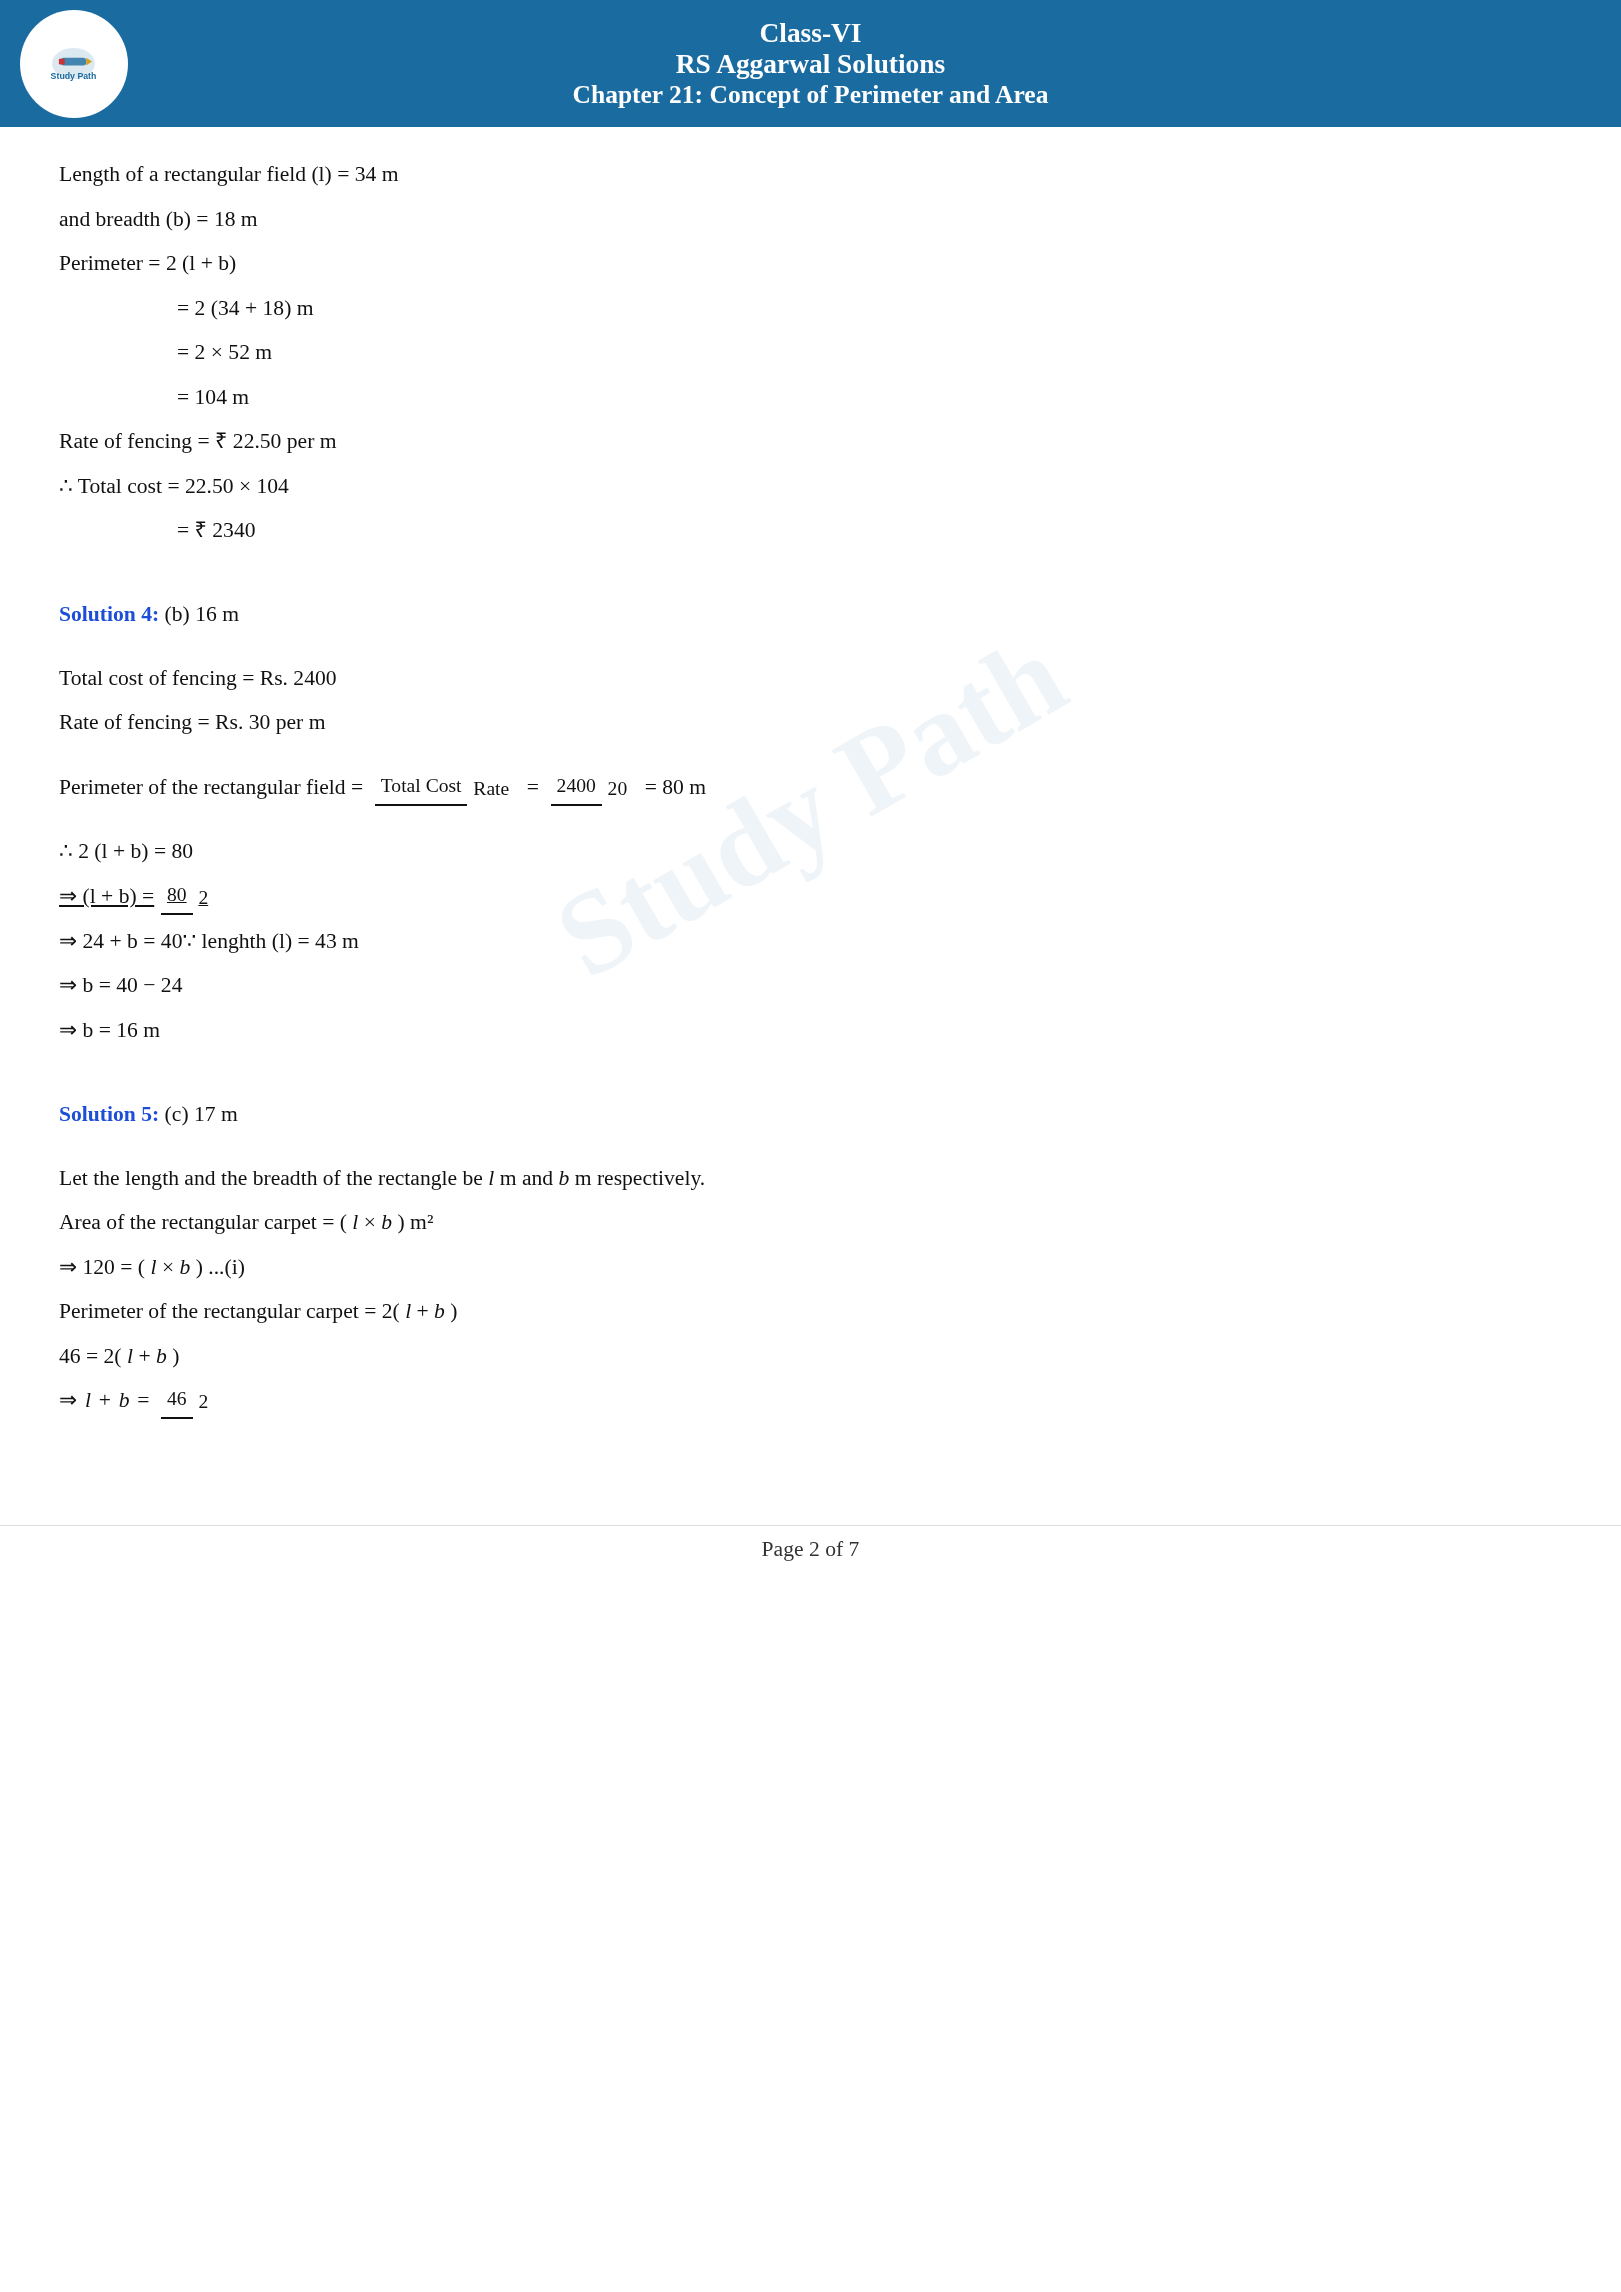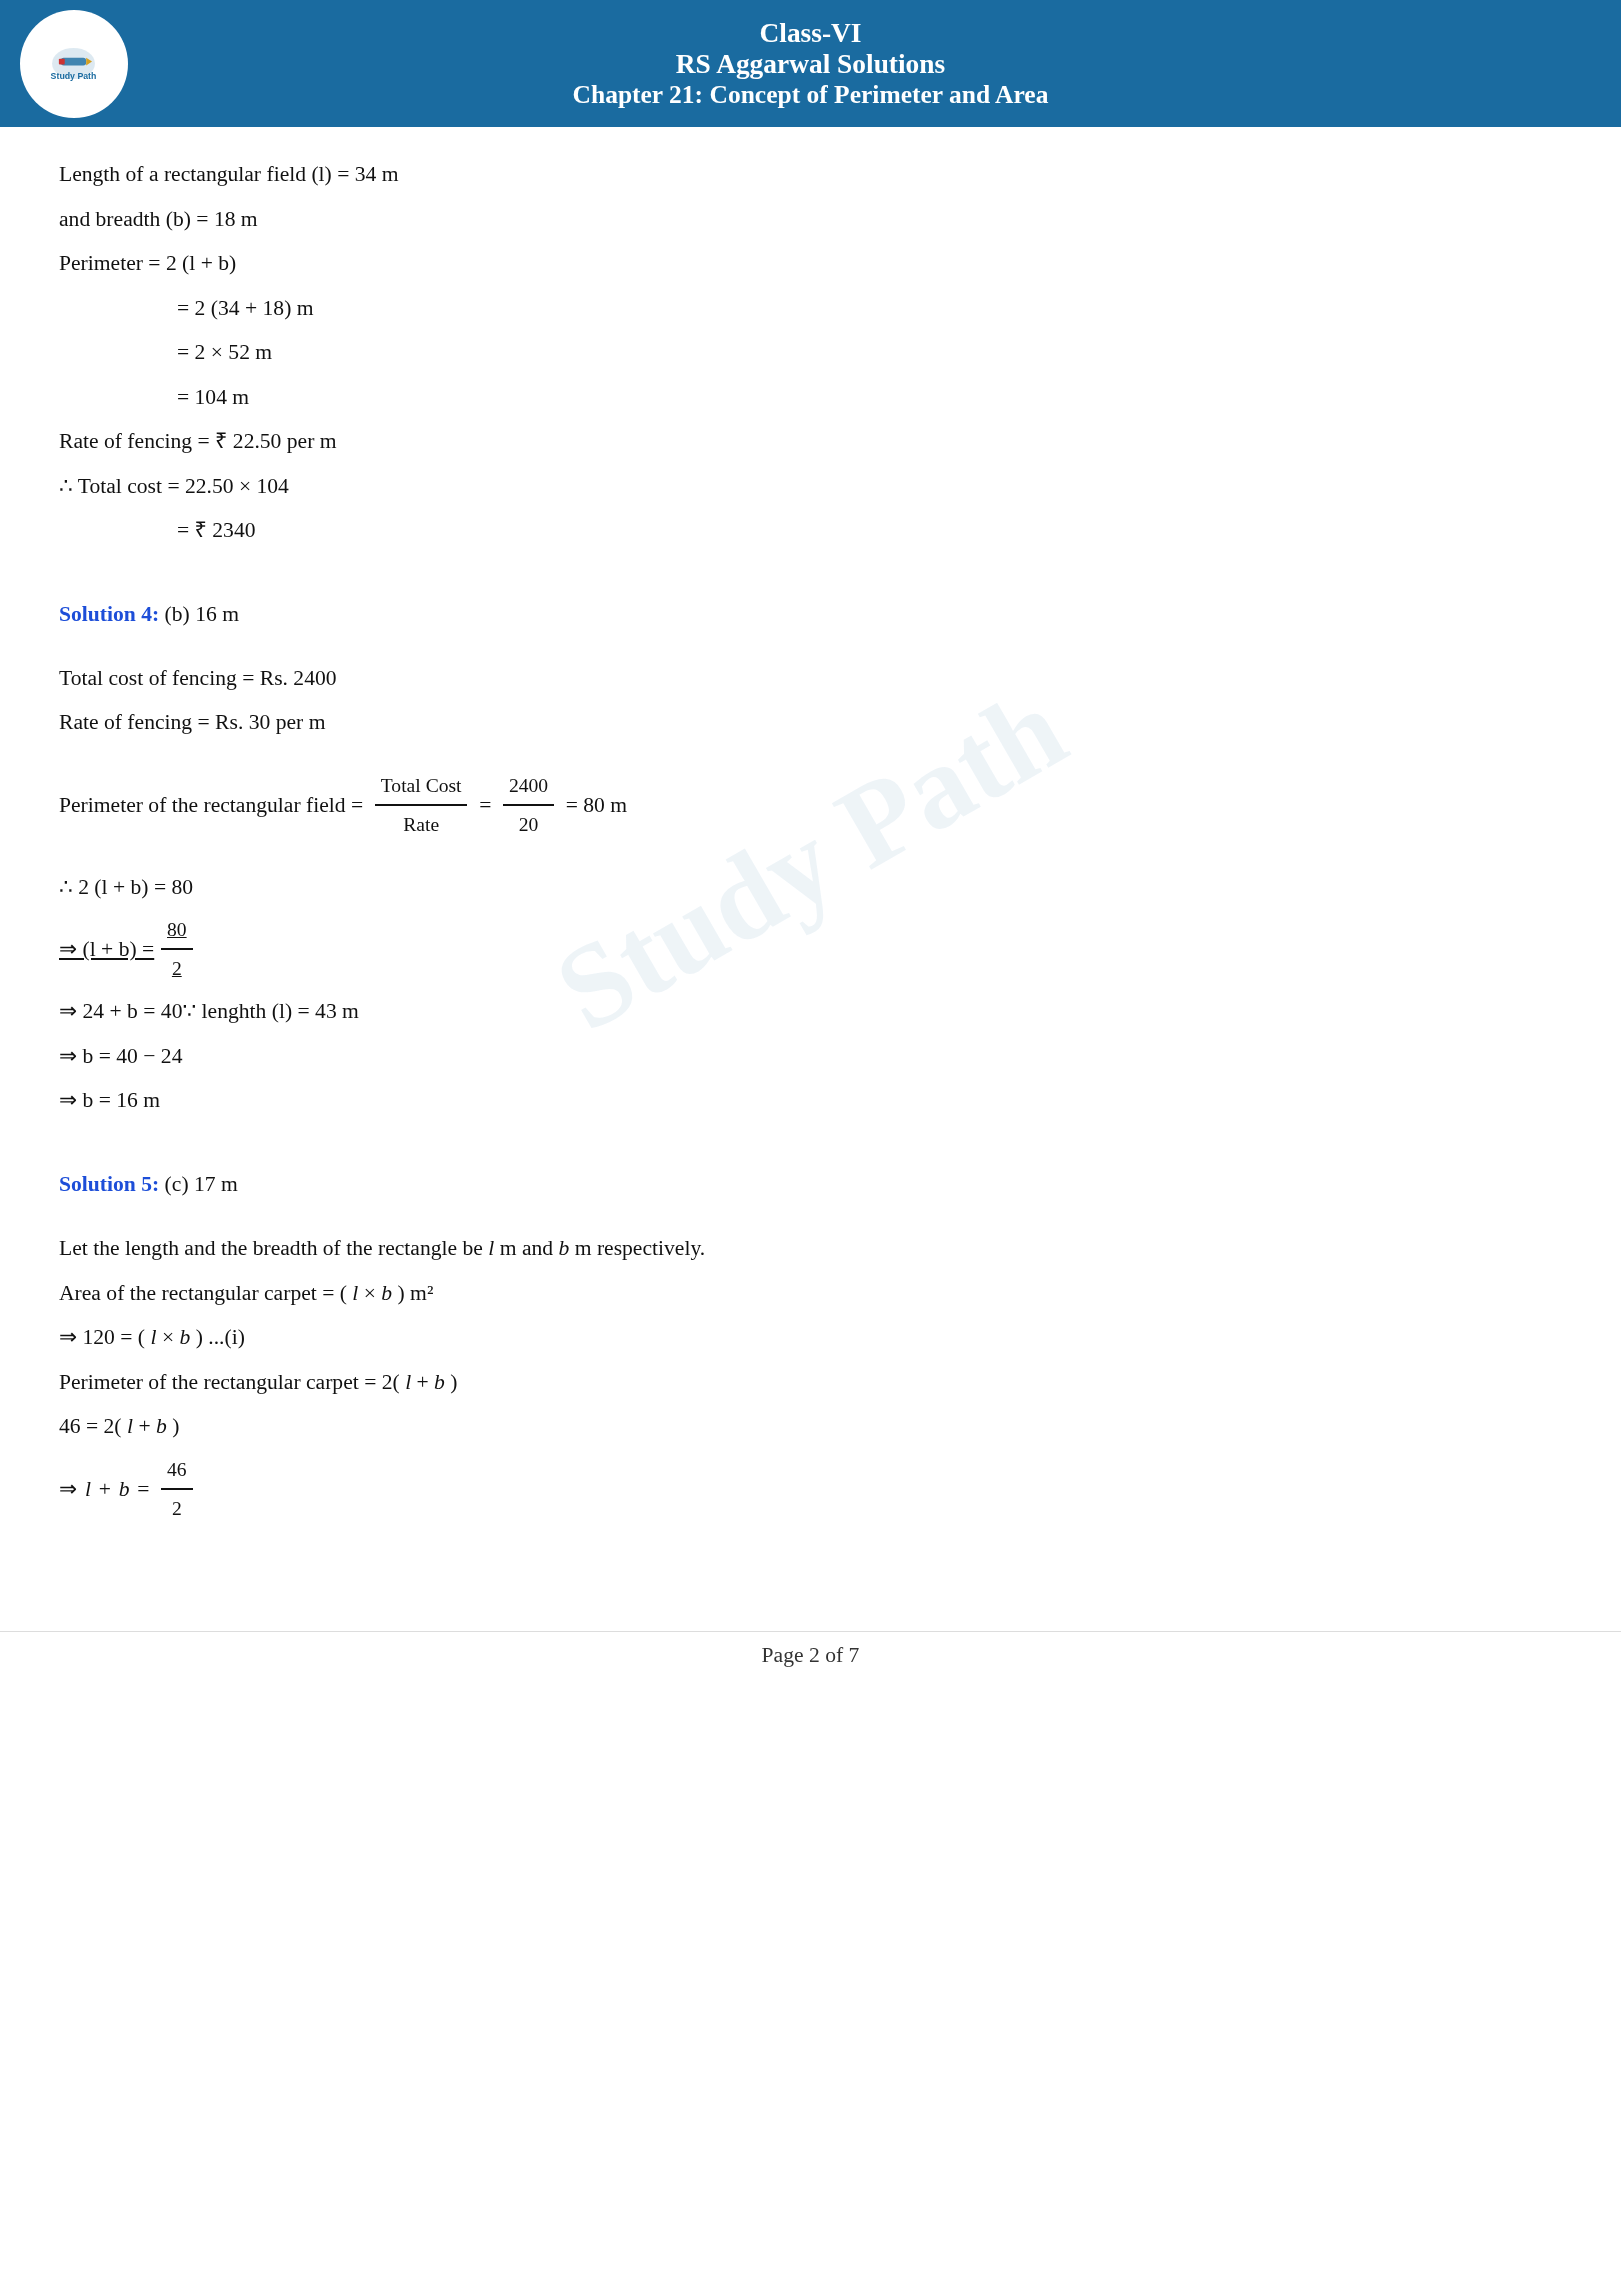--- a/index.html
+++ b/index.html
@@ -90,21 +90,21 @@
     .content p {
       margin-bottom: 7.8px;
     }
 
     .indent-1 {
       margin-left: 118px;
     }
 
     .math-fraction {
       display: inline-flex;
-      flex-direction: column;
+      flex-direction: row;
       align-items: center;
       vertical-align: middle;
       margin: 0 3.9px;
       font-size: 19.6px;
       justify-content: center;
     }
 
     .math-fraction .numerator {
       border-bottom: 2px solid #111;
       padding: 0 5.9px 2px 5.9px;

